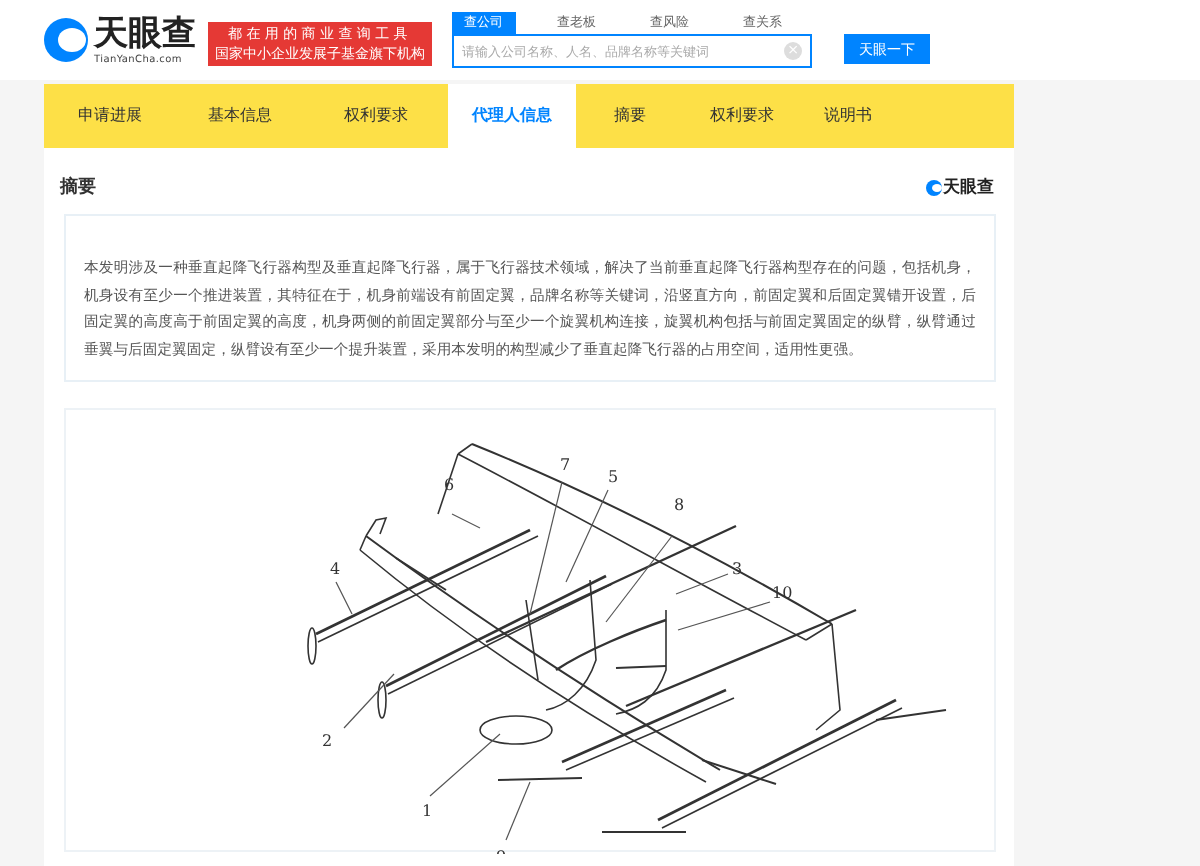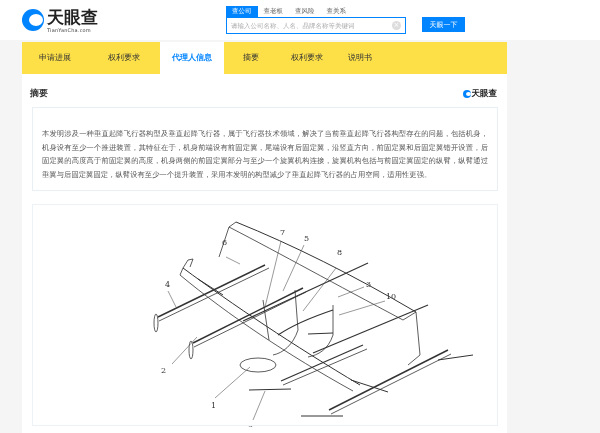--- a/index.html
+++ b/index.html
@@ -6,21 +6,21 @@
   html, body { width: 600px; height: 433px; overflow: hidden; background: #f5f5f5; font-family: "DejaVu Sans", "Liberation Sans", sans-serif; }
   .header { position: absolute; left: 0; top: 0; width: 600px; height: 40px; background: #ffffff; }
   .logo { position: absolute; left: 22px; top: 7px; width: 78px; height: 28px; }
   .logo-mark { position: absolute; left: 0; top: 2px; width: 22px; height: 22px; border-radius: 50%; background: #0084ff; }
   .logo-mark::after { content: ""; position: absolute; left: 7px; top: 5px; width: 14px; height: 12px; border-radius: 50%; background: #fff; }
   .logo-text { position: absolute; left: 25px; top: 0; font-size: 17px; font-weight: bold; color: #222; letter-spacing: 0px; line-height: 20px; white-space: nowrap; }
   .logo-sub { position: absolute; left: 25px; top: 20px; font-size: 5px; color: #444; white-space: nowrap; letter-spacing: 0.2px; }
   .promo { position: absolute; left: 104px; top: 11px; width: 112px; height: 22px; background: #e53935; color: #fff; font-size: 7px; line-height: 10px; text-align: center; padding-top: 1px; }
   .promo div { white-space: nowrap; overflow: hidden; }
   .promo .l1 { letter-spacing: 2.2px; }
-  .search-tabs { position: absolute; left: 226px; top: 6px; height: 11px; display: flex; }
+  .search-tabs { position: absolute; left: 226px; top: 6px; height: 11px; display: flex; gap: 15px; }
   .search-tab { font-size: 6.5px; color: #666; padding: 0 6px; line-height: 11px; white-space: nowrap; }
   .search-tab.active { background: #0084ff; color: #fff; }
   .search-box { position: absolute; left: 226px; top: 17px; width: 180px; height: 17px; border: 1px solid #0084ff; background: #fff; }
   .search-input { position: absolute; left: 4px; top: 0; width: 150px; height: 15px; border: none; outline: none; font-size: 6.5px; color: #999; background: transparent; font-family: inherit; }
   .search-input::placeholder { color: #aaa; }
   .clear-icon { position: absolute; right: 4px; top: 3px; width: 9px; height: 9px; border-radius: 50%; background: #ddd; color: #fff; font-size: 7px; line-height: 9px; text-align: center; }
   .search-btn { position: absolute; left: 422px; top: 17px; width: 43px; height: 15px; background: #0084ff; color: #fff; font-size: 7px; line-height: 17px; text-align: center; }
   .nav-right { position: absolute; left: 501px; top: 17px; height: 14px; display: flex; align-items: center; font-size: 7.5px; color: #333; white-space: nowrap; margin-top: 44px; }
   .apps-icon { display: inline-block; width: 8px; height: 8px; margin-right: 3px; position: relative; }
   .apps-icon span { position: absolute; width: 3px; height: 3px; background: #333; }
@@ -42,20 +42,24 @@
 </style>
 </head>
 <body>
 
 <div class="header">
   <div class="logo">
     <div class="logo-mark"></div>
     <div class="logo-text">天眼查</div>
     <div class="logo-sub">TianYanCha.com</div>
   </div>
+  <div class="promo">
+    <div class="l1">都在用的商业查询工具</div>
+    <div>国家中小企业发展子基金旗下机构</div>
+  </div>
   <div class="search-tabs">
     <div class="search-tab active">查公司</div>
     <div class="search-tab">查老板</div>
     <div class="search-tab">查风险</div>
     <div class="search-tab">查关系</div>
   </div>
   <div class="search-box">
     <input class="search-input" placeholder="请输入公司名称、人名、品牌名称等关键词" style="">
     <div class="clear-icon">×</div>
   </div>
@@ -72,35 +76,36 @@
     <span class="sep"></span>
     <span>申请进展</span>
     <span class="caret">▼</span>
   </div>
 </div>
 
 <div class="right-gutter"></div>
 
 <div class="tabbar">
   <div class="tab" style="width:66px">申请进展</div>
+  <div class="tab" style="width:64px">基本信息</div>
   <div class="tab" style="width:72px">权利要求</div>
   <div class="tab active" style="width:64px">代理人信息</div>
   <div class="tab" style="width:54px">摘要</div>
   <div class="tab" style="width:58px">权利要求</div>
   <div class="tab" style="width:48px">说明书</div>
 </div>
 
 <div class="card">
   <div class="section-title">摘要</div>
   <div class="brand-mark">
     <span class="brand-dot"></span>
     <span>天眼查</span>
   </div>
   <div class="abstract-box">
-    <div class="abstract-text">本发明涉及一种垂直起降飞行器构型及垂直起降飞行器，属于飞行器技术领域，解决了当前垂直起降飞行器构型存在的问题，包括机身，机身设有至少一个推进装置，其特征在于，机身前端设有前固定翼，尾端设有后固定翼，沿竖直方向，前固定翼和后固定翼错开设置，后固定翼的高度高于前固定翼的高度，机身两侧的前固定翼部分与至少一个旋翼机构连接，旋翼机构包括与前固定翼固定的纵臂，纵臂通过垂翼与后固定翼固定，纵臂设有至少一个提升装置，采用本发明的构型减少了垂直起降飞行器的占用空间，适用性更强。</div>
+    <div class="abstract-text">本发明涉及一种垂直起降飞行器构型及垂直起降飞行器，属于飞行器技术领域，解决了当前垂直起降飞行器构型存在的问题，包括机身，机身设有至少一个推进装置，其特征在于，机身前端设有前固定翼，品牌名称等关键词，沿竖直方向，前固定翼和后固定翼错开设置，后固定翼的高度高于前固定翼的高度，机身两侧的前固定翼部分与至少一个旋翼机构连接，旋翼机构包括与前固定翼固定的纵臂，纵臂通过垂翼与后固定翼固定，纵臂设有至少一个提升装置，采用本发明的构型减少了垂直起降飞行器的占用空间，适用性更强。</div>
   </div>
   <div class="figure-box" style="width:466px;">
     <svg width="466" height="222" viewBox="0 0 466 222" fill="none" stroke="#333" stroke-width="0.8">
 
       <path d="M203 17 C260 40 320 70 383 107" stroke-width="1"></path>
       <path d="M196 22 C250 50 300 78 370 115"></path>
       <path d="M203 17 L196 22"></path>
       <path d="M383 107 L370 115"></path>
       <path d="M196 22 L186 52"></path>
       <path d="M383 107 L387 150 L375 160"></path>

